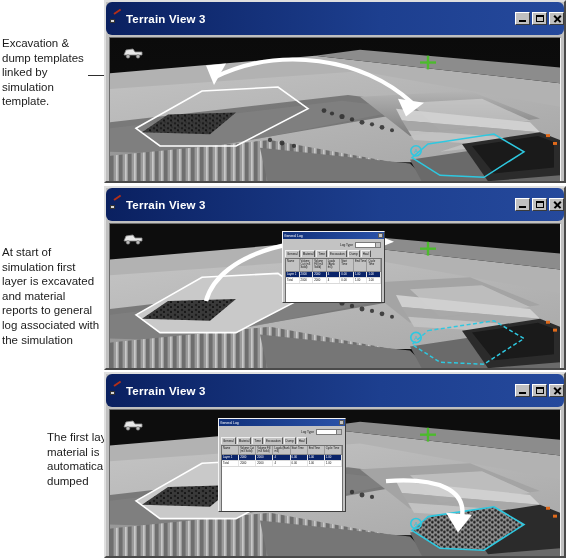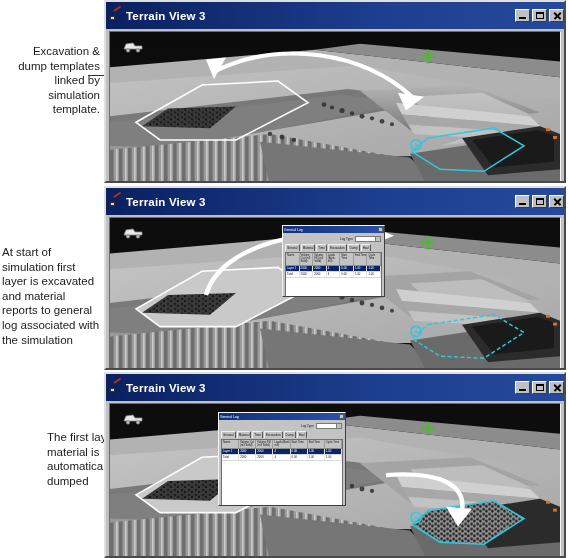--- a/index.html
+++ b/index.html
@@ -14,21 +14,21 @@
 
   
   .caption{
     position:absolute;
     left:2px;
     width:98px;
     font-size:11.5px;
     line-height:14.6px;
     color:#1b1b1b;
   }
-  .caption.c1{top:44px;text-align:right;}
+  .caption.c1{top:36px;}
   .caption.c2{top:245px;}
   .caption.c3{top:430px;margin-left:45px;}
 
   .leader{
     position:absolute;
     height:1px;
     background:#2e2e2e;
   }
 
   
@@ -42,25 +42,26 @@
     border-right:2px solid #4a4a4a;
     border-bottom:2px solid #4a4a4a;
     box-sizing:border-box;
     overflow:hidden;
   }
   .window.w1{top:0px;height:183px;}
   .window.w2{top:186px;height:184px;}
   .window.w3{top:372px;height:186px;}
 
   .titlebar{
-    height:27px;
+    height:33px;
     background:linear-gradient(to right,#0a2060 0%,#1d3f8f 60%,#25499c 100%);
     display:flex;align-items:center;
     padding:0 0 0 3px;
     box-sizing:border-box;
+    border-radius:6px;
   }
   .title-icon{
     width:13px;height:13px;
     position:relative;
     flex:0 0 auto;
     margin-right:4px;
   }
   .title-icon .handle{
     position:absolute;left:1px;top:7px;width:5px;height:4px;
     background:#d8d8d8;border:1px solid #333;box-sizing:border-box;

